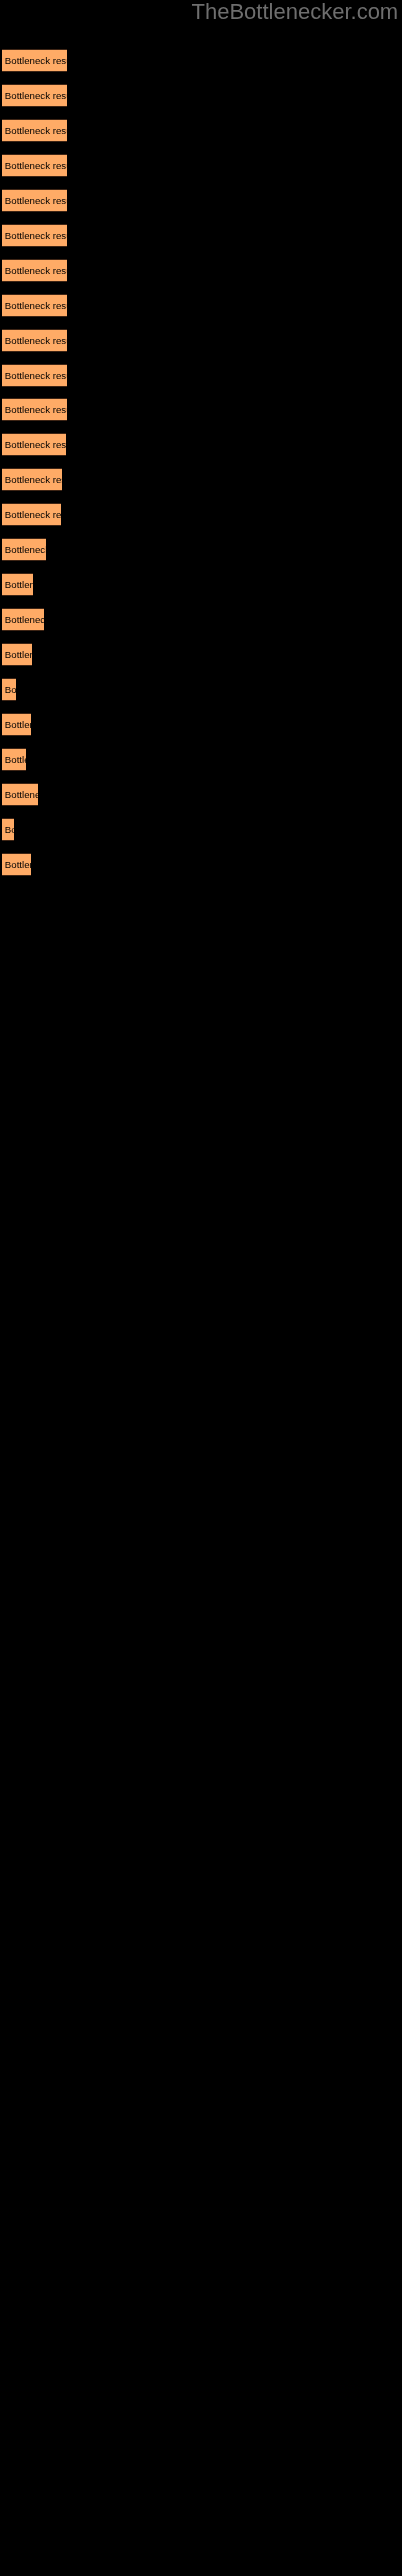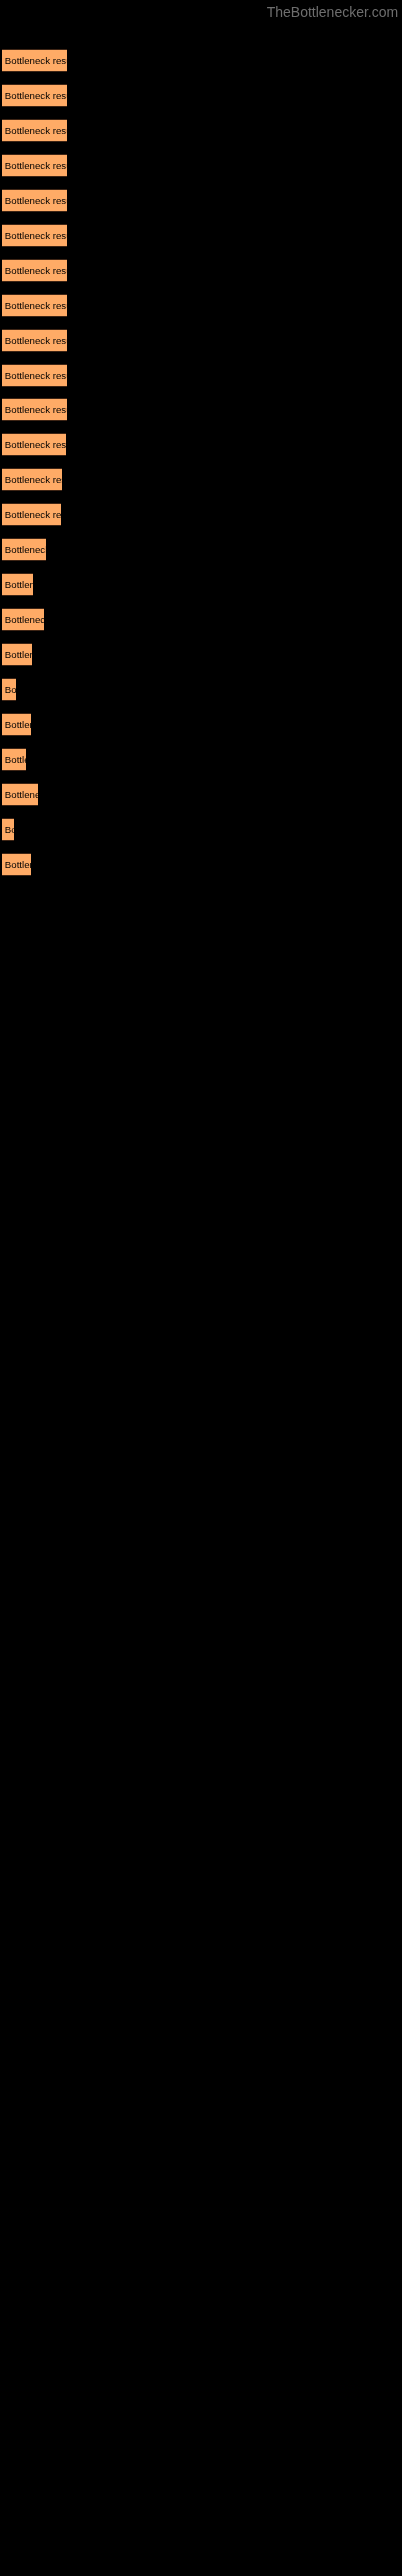--- a/index.html
+++ b/index.html
@@ -19,21 +19,21 @@
 
   .site-title {
     position: absolute;
     top: 0px;
     left: 0px;
     width: 403px;
     text-align: right;
     padding-right: 4.8px;
     box-sizing: border-box;
     font-family: "Liberation Sans", sans-serif;
-    font-size: 14px;
+    font-size: 22px;
     line-height: 24px;
     color: #6e6e6e;
     letter-spacing: 0px;
     white-space: nowrap;
   }
 
   .chart-area {
     position: absolute;
     top: 0;
     left: 0;

